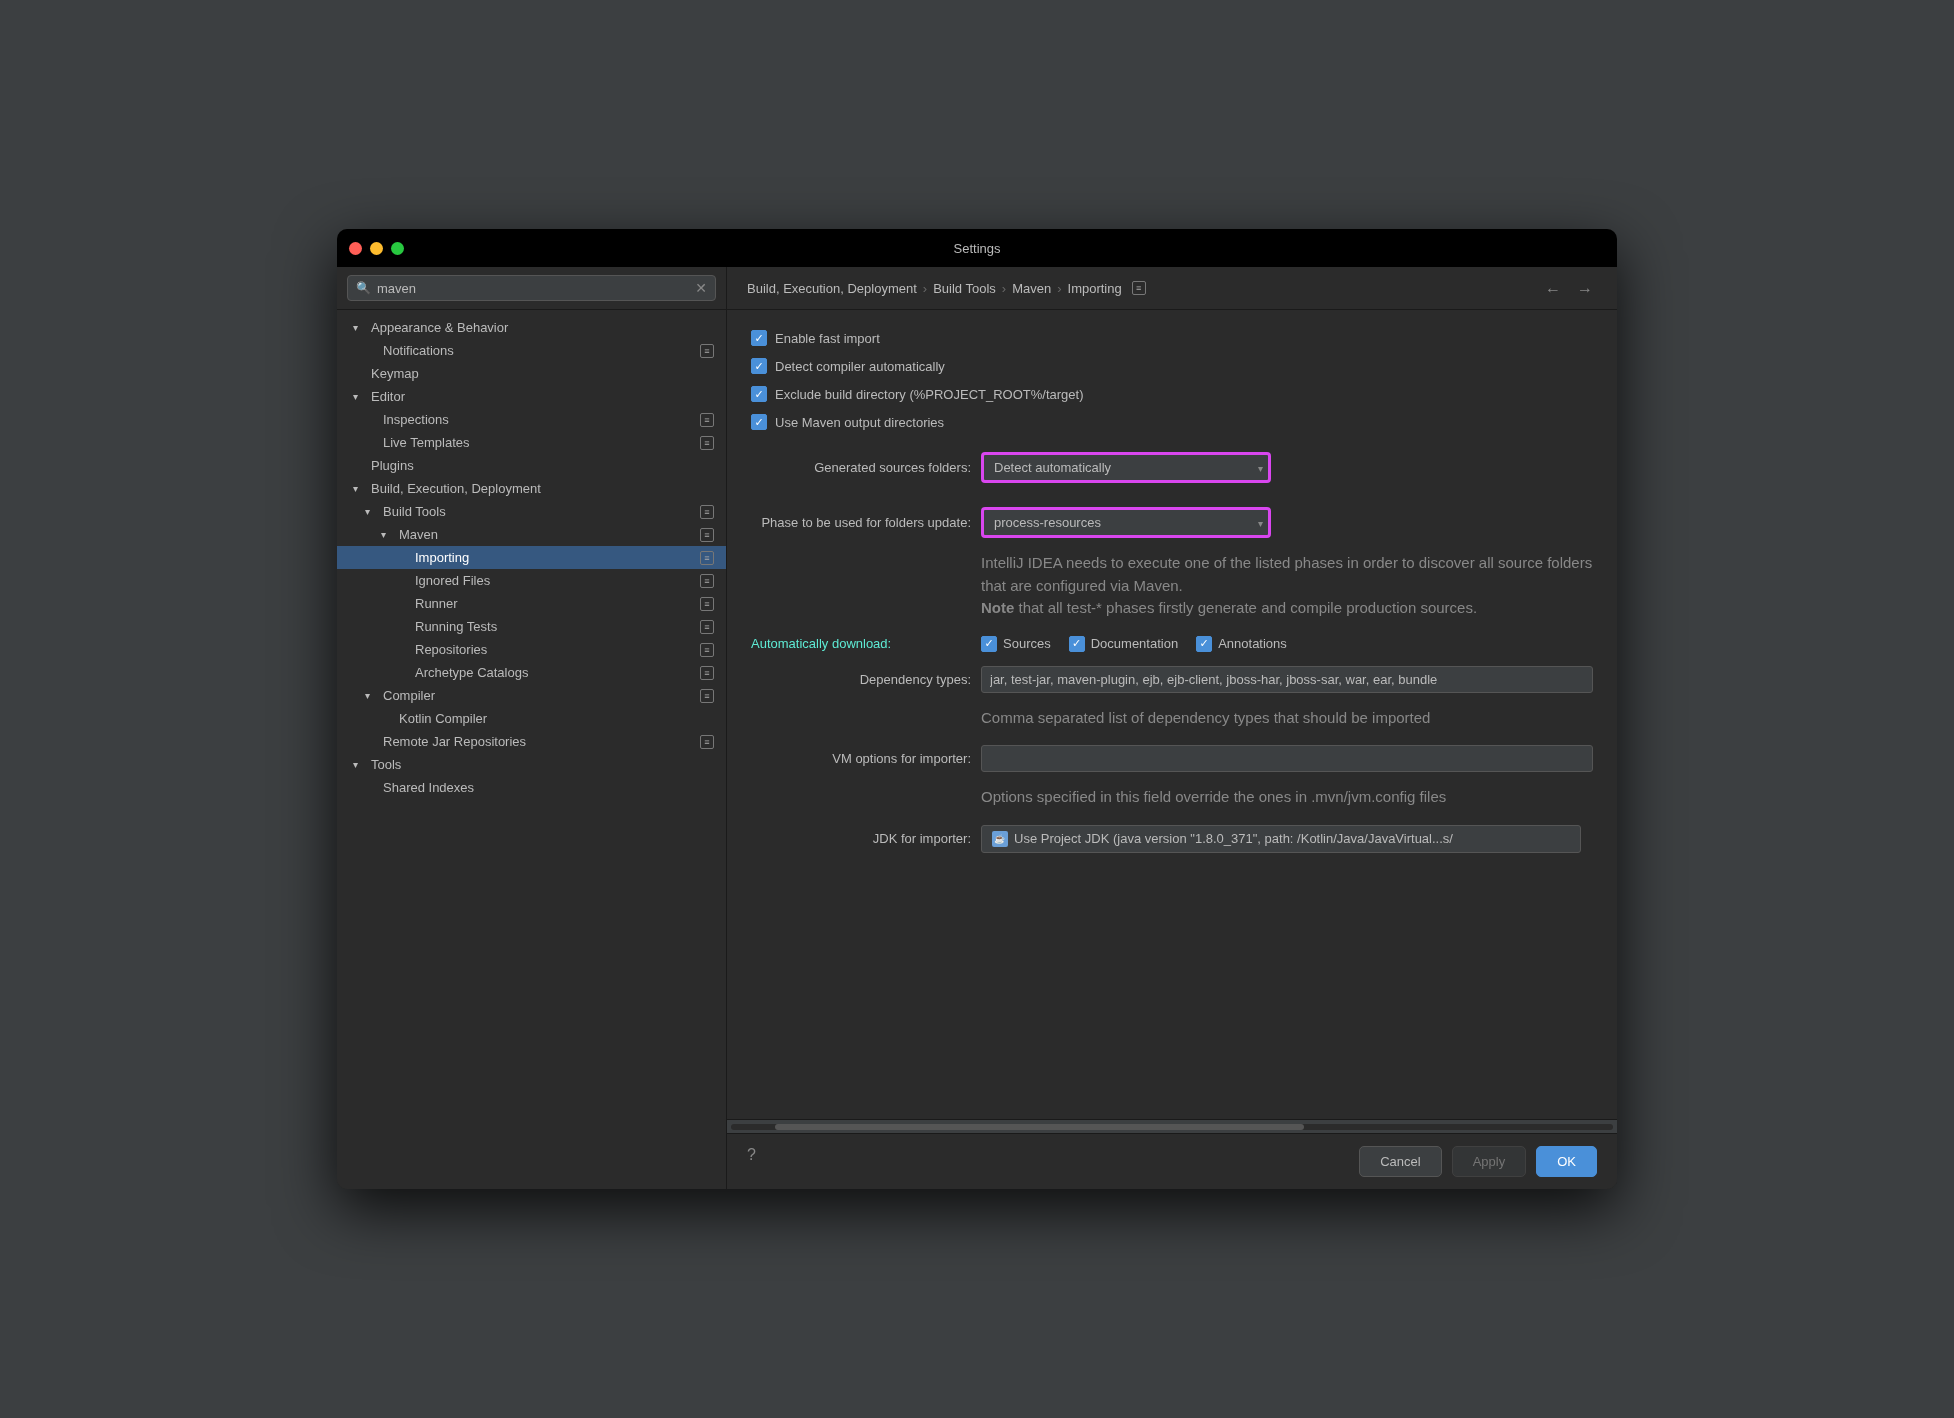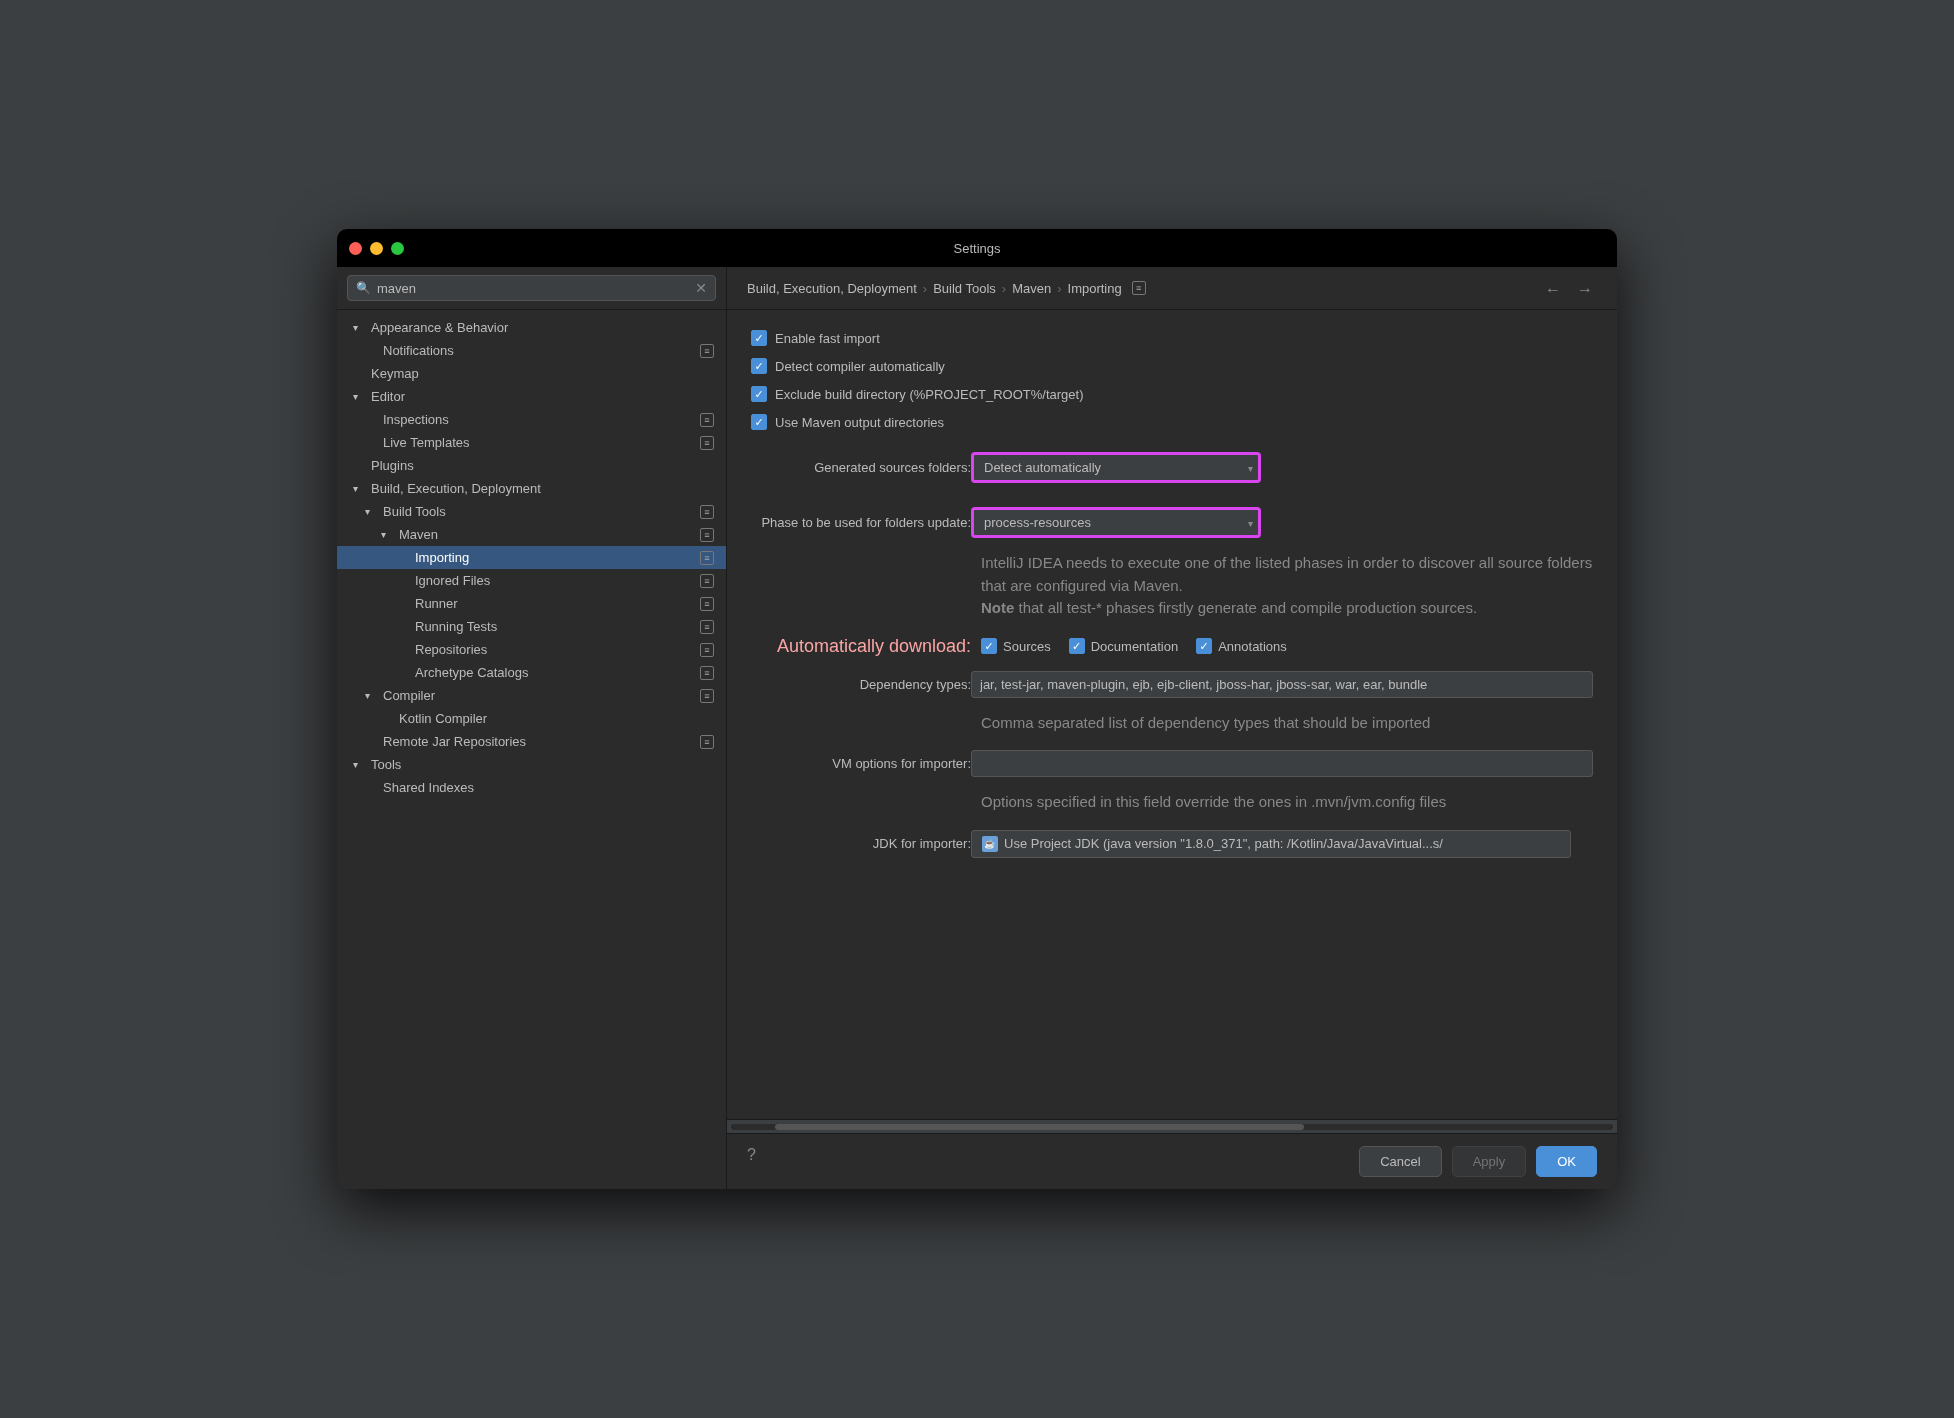--- a/index.html
+++ b/index.html
@@ -189,20 +189,21 @@
       color: white;
       font-size: 11px;
       flex-shrink: 0;
       cursor: pointer;
     }
     .label-text { color: #bbbbbb; font-size: 13px; }
     .field-row {
       display: flex;
       align-items: center;
       margin-bottom: 14px;
+      gap: 10px;
     }
     .field-label {
       color: #bbbbbb;
       font-size: 13px;
       min-width: 220px;
       text-align: right;
       flex-shrink: 0;
     }
     .dropdown-wrap {
       position: relative;
@@ -236,24 +237,24 @@
       padding-left: 230px;
       line-height: 1.5;
     }
     .auto-download-row {
       display: flex;
       align-items: center;
       gap: 10px;
       margin-bottom: 14px;
     }
     .auto-download-label {
-      color: #fca5a5;
-      font-size: 18px;
+      color: #5eead4;
+      font-size: 13px;
       min-width: 220px;
-      text-align: right;
+      text-align: left;
       flex-shrink: 0;
     }
     .checkbox-group {
       display: flex;
       align-items: center;
       gap: 18px;
     }
     .checkbox-item {
       display: flex;
       align-items: center;

